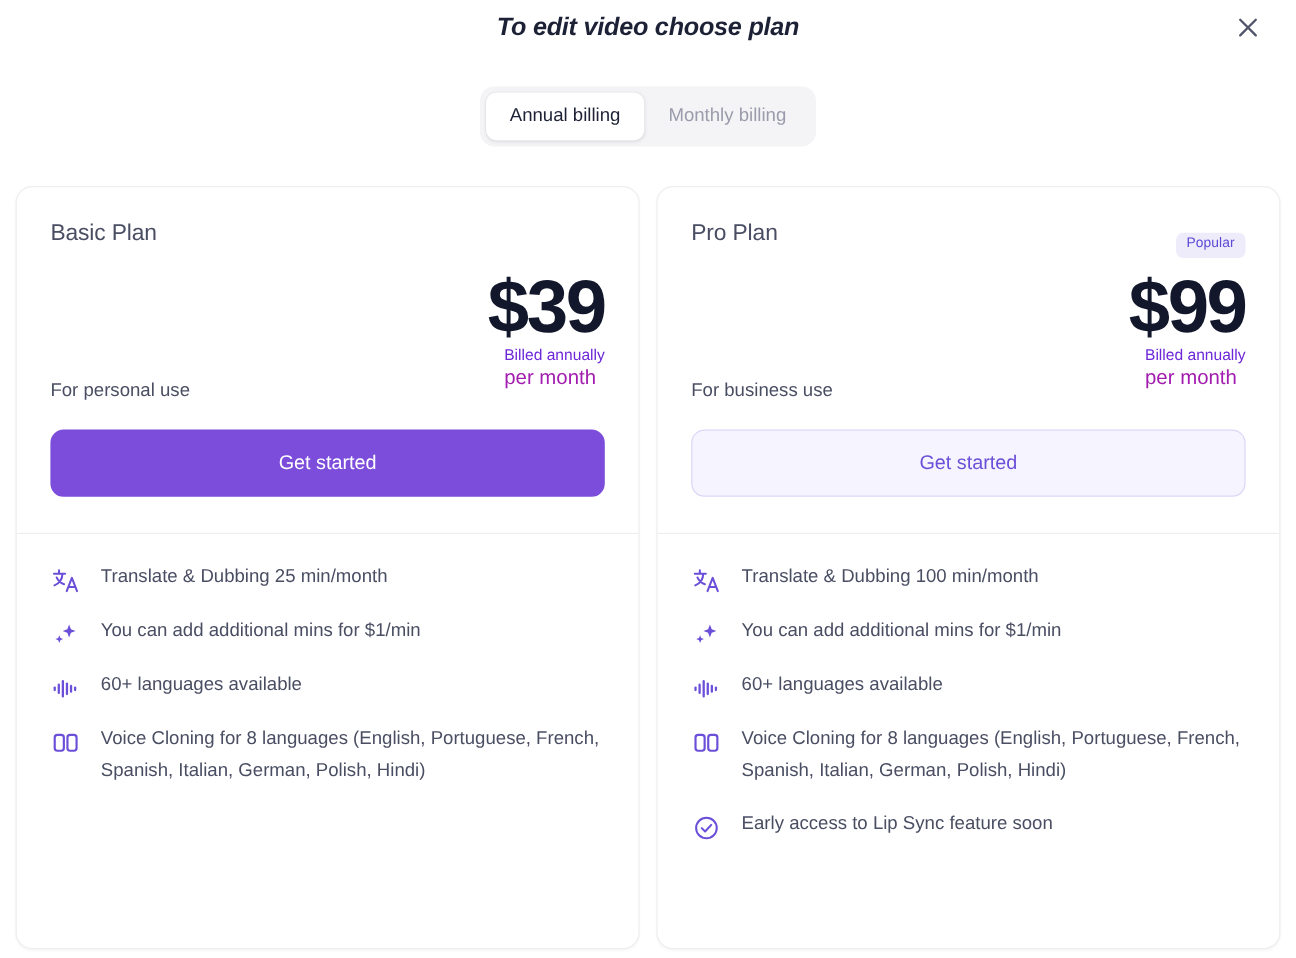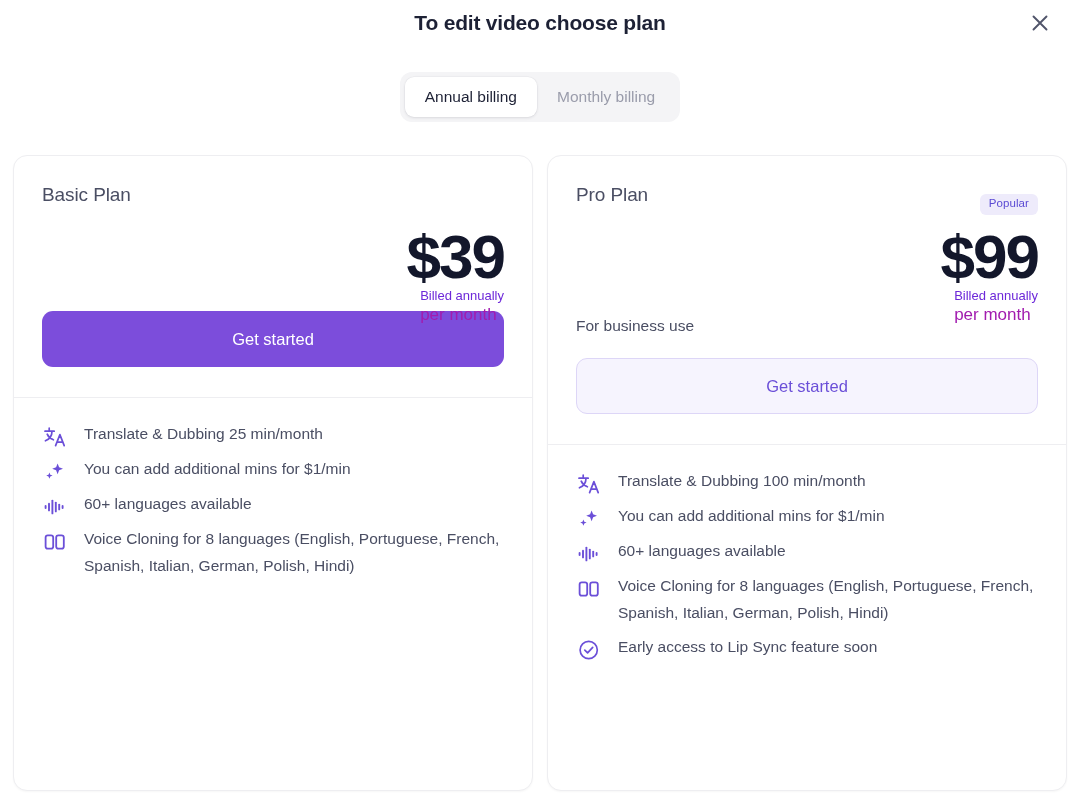--- a/index.html
+++ b/index.html
@@ -27,20 +27,21 @@
     align-items: center;
     justify-content: center;
   }
 
   .modal-title {
     font-size: 21px;
     font-weight: 700;
     color: #1d2135;
     letter-spacing: -0.2px;
     line-height: 26px;
+    font-style: italic;
   }
 
   .close-button {
     position: absolute;
     right: 24px;
     top: 7px;
     width: 32px;
     height: 32px;
     display: flex;
     align-items: center;
@@ -207,21 +208,21 @@
     height: 1px;
     background: #eeeef1;
     width: 100%;
   }
 
   
   .features {
     padding: 26px 28px 28px 28px;
     display: flex;
     flex-direction: column;
-    gap: 11px;
+    gap: 21px;
   }
 
   .feature {
     display: flex;
     align-items: flex-start;
     gap: 16px;
   }
 
   .feature-icon {
     flex: 0 0 26px;
@@ -268,20 +269,21 @@
         <div class="plan-title-row">
           <div class="plan-name">Basic Plan</div>
         </div>
         <div class="price-row">
           <div class="price-amount">$39</div>
           <div class="price-meta">
             <div class="price-billed">Billed annually</div>
             <div class="price-period">per month</div>
           </div>
         </div>
+        <div class="plan-use">For personal use</div>
         <button class="cta primary">Get started</button>
       </div>
 
       <div class="plan-divider"></div>
 
       <div class="features">
 
         <div class="feature">
           <span class="feature-icon">
             <svg width="24" height="22" viewBox="0 0 24 22">

